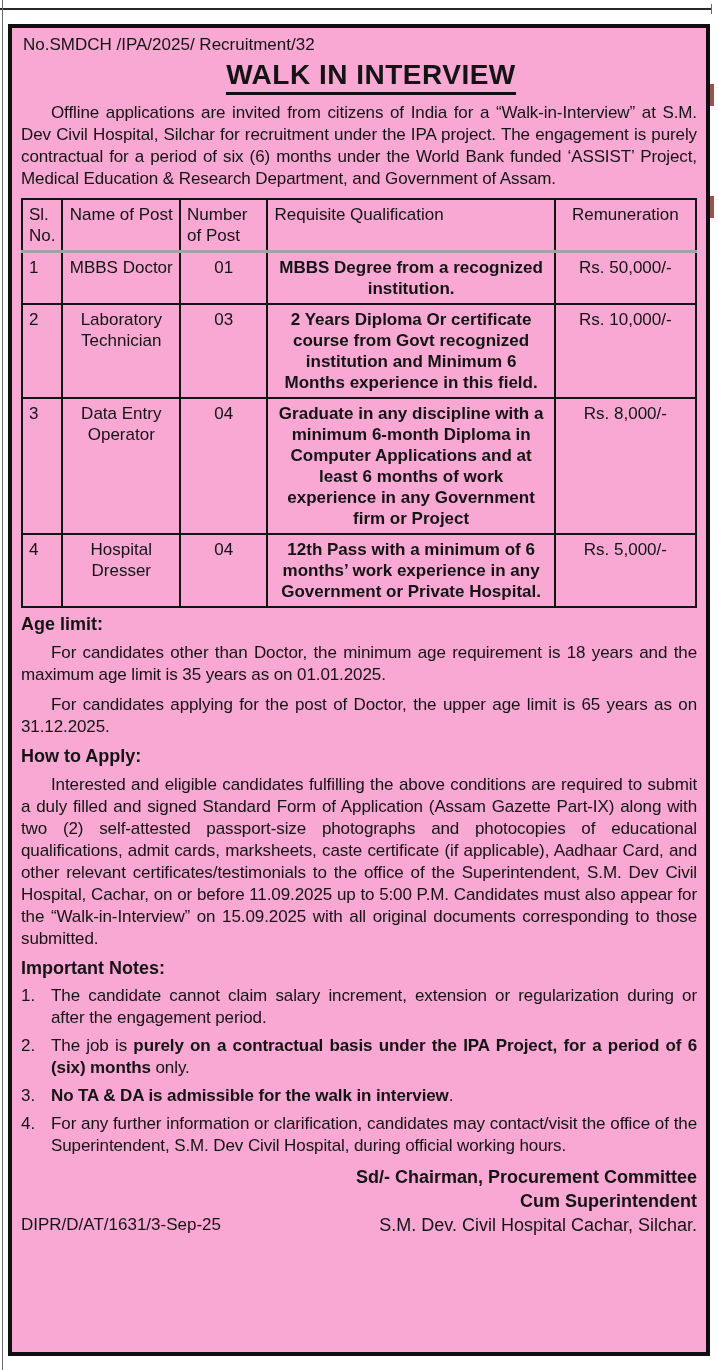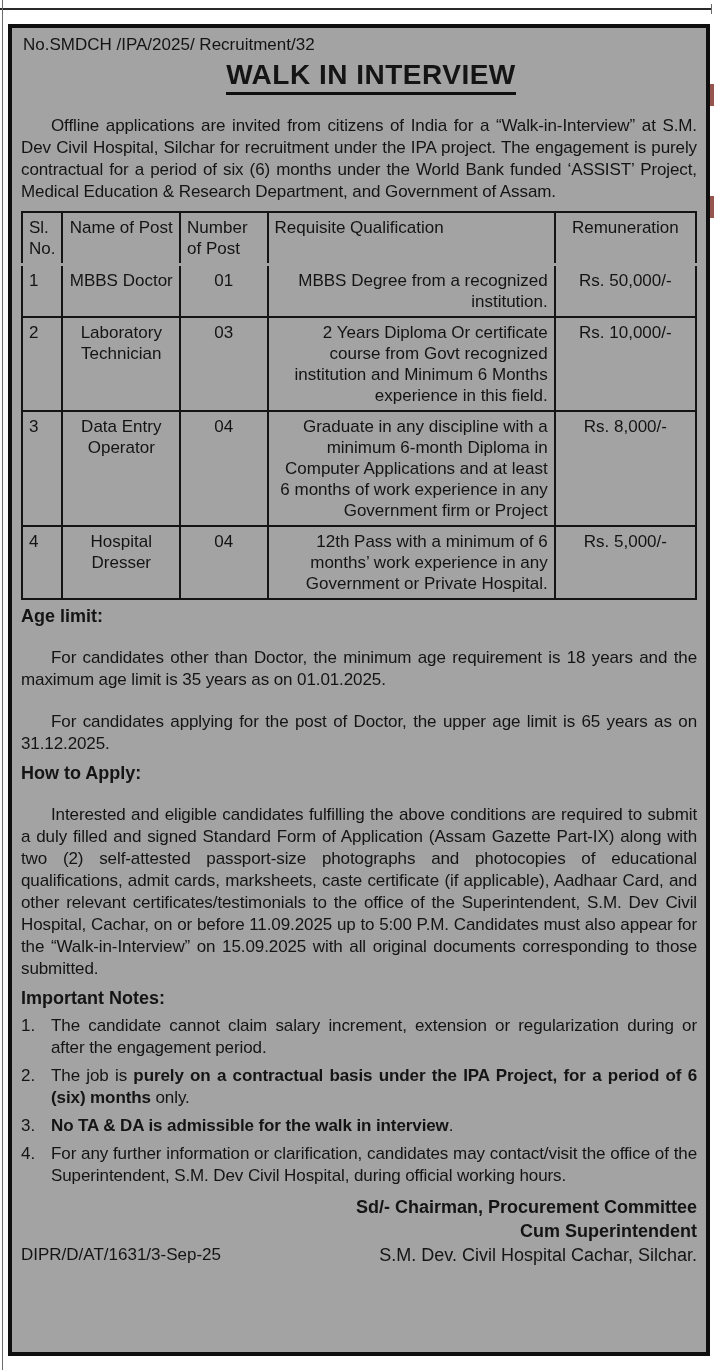--- a/index.html
+++ b/index.html
@@ -21,33 +21,33 @@
   }
   .right-tick {
     position: absolute; top: 4px; left: 711px; height: 10px;
     border-left: 1px solid #6a6a6a;
   }
   .ad-box {
     position: absolute; left: 8px; top: 24px; right: 8px; bottom: 14px;
     border: 4px solid #0f0f0f;
     padding: 4px 9px 6px 9px;
     overflow: hidden;
-    background: #a3a3a3;
+    background: #f9a8d4;
   }
   .ref-line { font-size: 17px; line-height: 23px; margin: 1px 0 0 2px; }
   .title-wrap { text-align: center; margin: 3px 0 7px 0; }
   .title {
     display: inline-block;
     font-size: 28px; font-weight: bold; letter-spacing: 0.5px;
     border-bottom: 3px solid #0f0f0f; padding-bottom: 1px; margin-left: 24px;
   }
   p.body-para {
     font-size: 17px; line-height: 22px;
     text-align: justify; text-indent: 30px;
-    margin: 20px 0 8px 0;
+    margin: 7px 0 8px 0;
     letter-spacing: -0.1px;
   }
   
   table.posts {
     width: 100%; border-collapse: collapse;
     margin: 8px 0 6px 0;
     font-size: 17px; line-height: 21px;
   }
   table.posts th, table.posts td {
     border: 2px solid #141414;
@@ -56,21 +56,21 @@
   }
   table.posts thead th { font-weight: normal; border-bottom: 3px solid #a3a3a3; }
   .c-sl   { width: 5.5%; text-align: left; }
   .c-name { width: 17.5%; text-align: center; }
   .c-num  { width: 13%; text-align: left; }
   .c-qual { width: 43%; text-align: left; }
   .c-pay  { width: 21%; text-align: center; }
   td.cell-sl   { text-align: left; }
   td.cell-name { text-align: center; padding-top: 6px; margin-left: 40px; }
   td.cell-num  { text-align: center; padding-top: 6px; }
-  td.cell-qual { text-align: right; padding-top: 6px; }
+  td.cell-qual { text-align: center; padding-top: 6px; font-weight: bold; }
   td.cell-pay  { text-align: center; padding-top: 6px; }
   
   .sec-heading { font-size: 18px; font-weight: bold; margin: 0 0 2px 0; }
   
   .note { display: flex; margin: 6px 0; font-size: 17px; line-height: 22px; }
   .note-num { flex: 0 0 30px; }
   .note-text { flex: 1; text-align: justify; letter-spacing: -0.1px; }
   .note-text b { font-weight: bold; }
   
   .signature { text-align: right; font-weight: bold; font-size: 18px; line-height: 24px; margin-top: 8px; }

